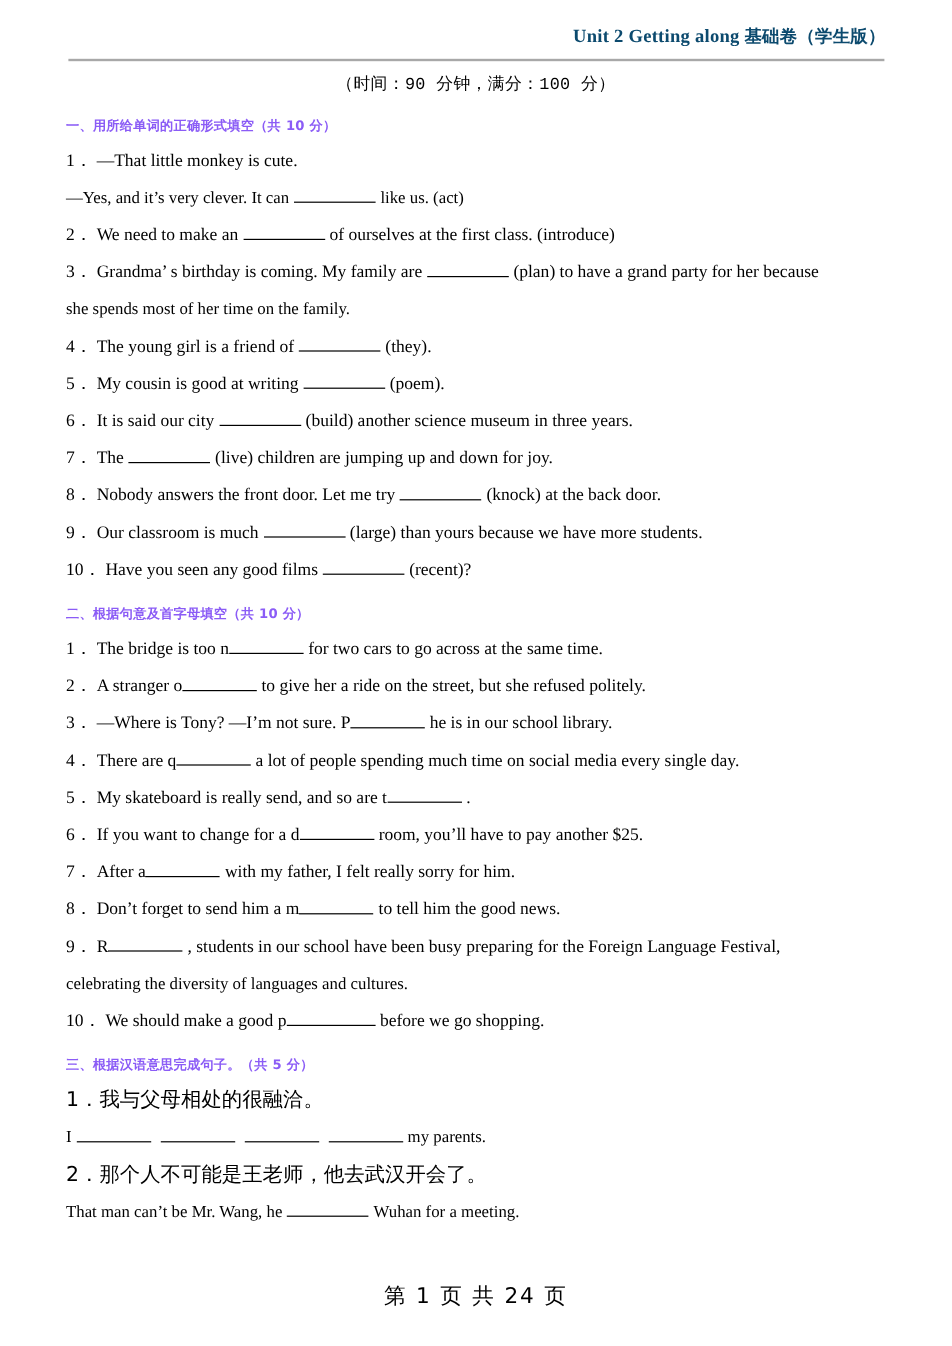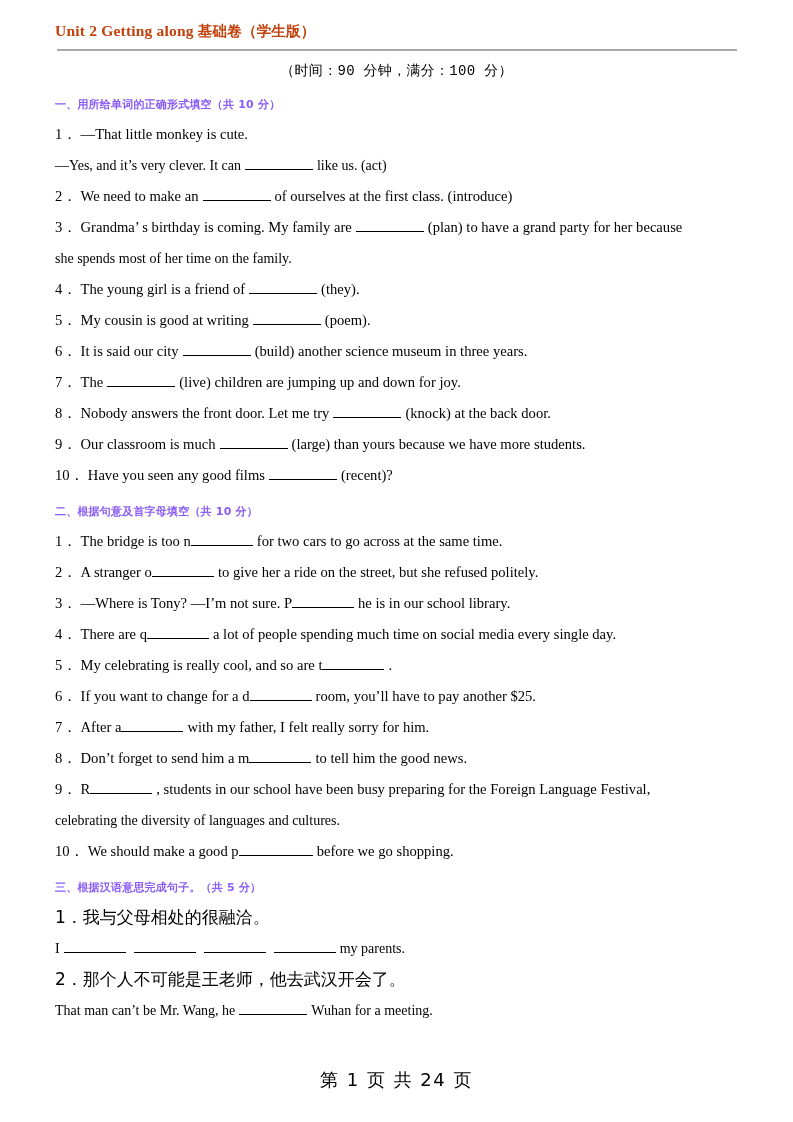--- a/index.html
+++ b/index.html
@@ -26,24 +26,24 @@
   }
   .content {
     position: absolute;
     left: 55px;
     top: 20px;
     width: 683px;
   }
 
   
   .doc-title {
-    text-align: left;
+    text-align: right;
     font-weight: bold;
     font-size: 15.5px;
-    color: #c2410c;
+    color: #0c4a6e;
     letter-spacing: 0.2px;
     line-height: 22px;
     margin: 0;
     padding: 0 0 2px 0;
   }
   .doc-title .cn {
     font-family: "DejaVu Sans", "Liberation Sans", sans-serif;
     font-size: 14.5px;
     font-weight: bold;
   }
@@ -190,21 +190,21 @@
 
     <div class="q">
       <span class="num">3．</span>&nbsp;<span>—Where is Tony? —I’m not sure. P</span><span class="blank w1 tight"></span><span>he is in our school library.</span>
     </div>
 
     <div class="q">
       <span class="num">4．</span>&nbsp;<span>There are q</span><span class="blank w1 tight"></span><span>a lot of people spending much time on social media every single day.</span>
     </div>
 
     <div class="q">
-      <span class="num">5．</span>&nbsp;<span>My celebrating is really cool, and so are t</span><span class="blank w1 tight"></span><span>.</span>
+      <span class="num">5．</span>&nbsp;<span>My skateboard is really send, and so are t</span><span class="blank w1 tight"></span><span>.</span>
     </div>
 
     <div class="q">
       <span class="num">6．</span>&nbsp;<span>If you want to change for a d</span><span class="blank w1 tight"></span><span>room, you’ll have to pay another $25.</span>
     </div>
 
     <div class="q">
       <span class="num">7．</span>&nbsp;<span>After a</span><span class="blank w1 tight"></span><span>with my father, I felt really sorry for him.</span>
     </div>
 

